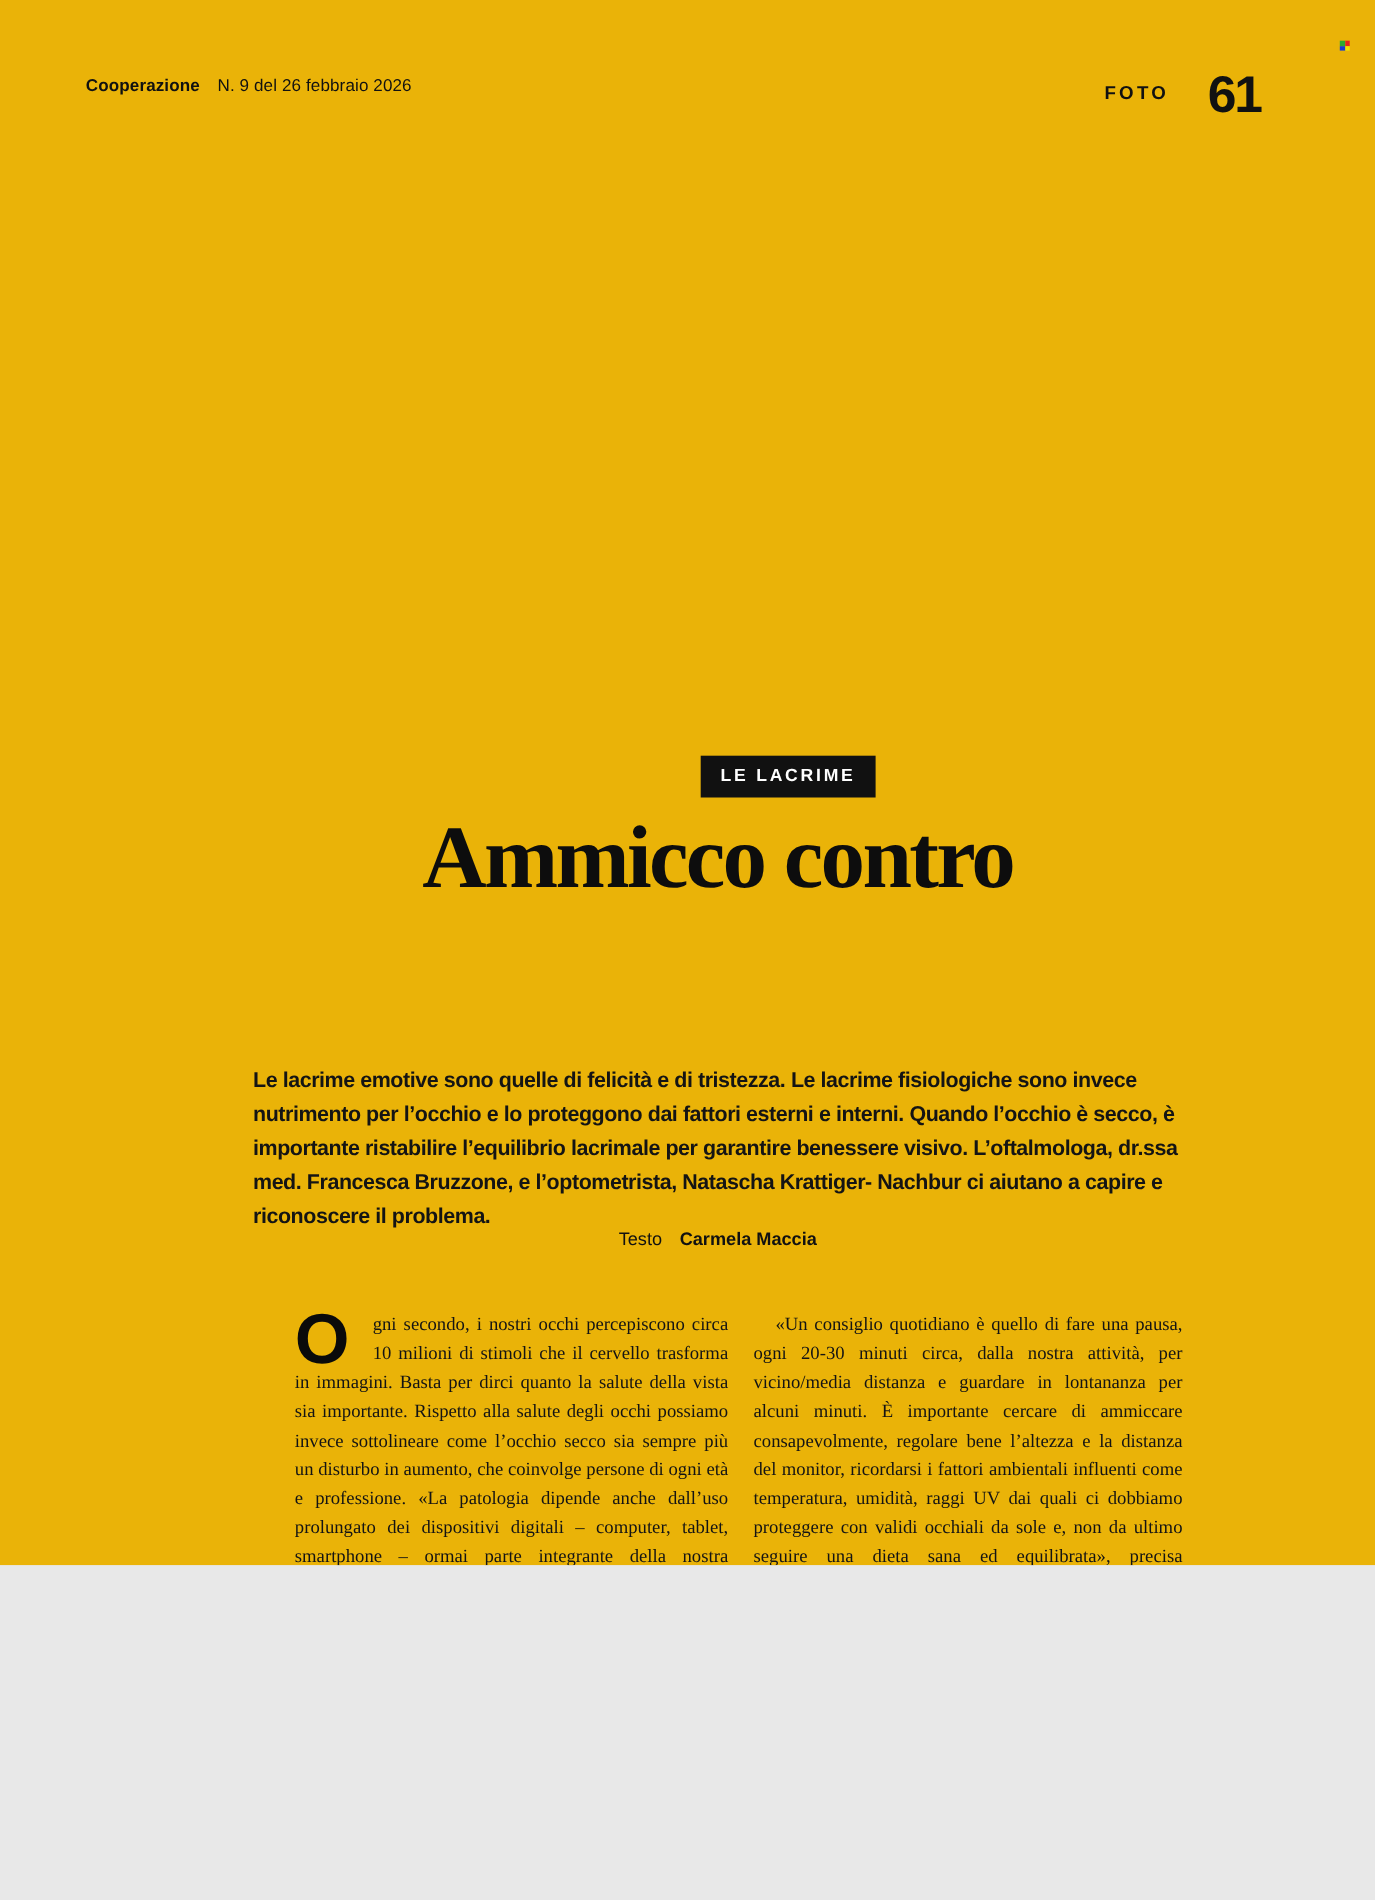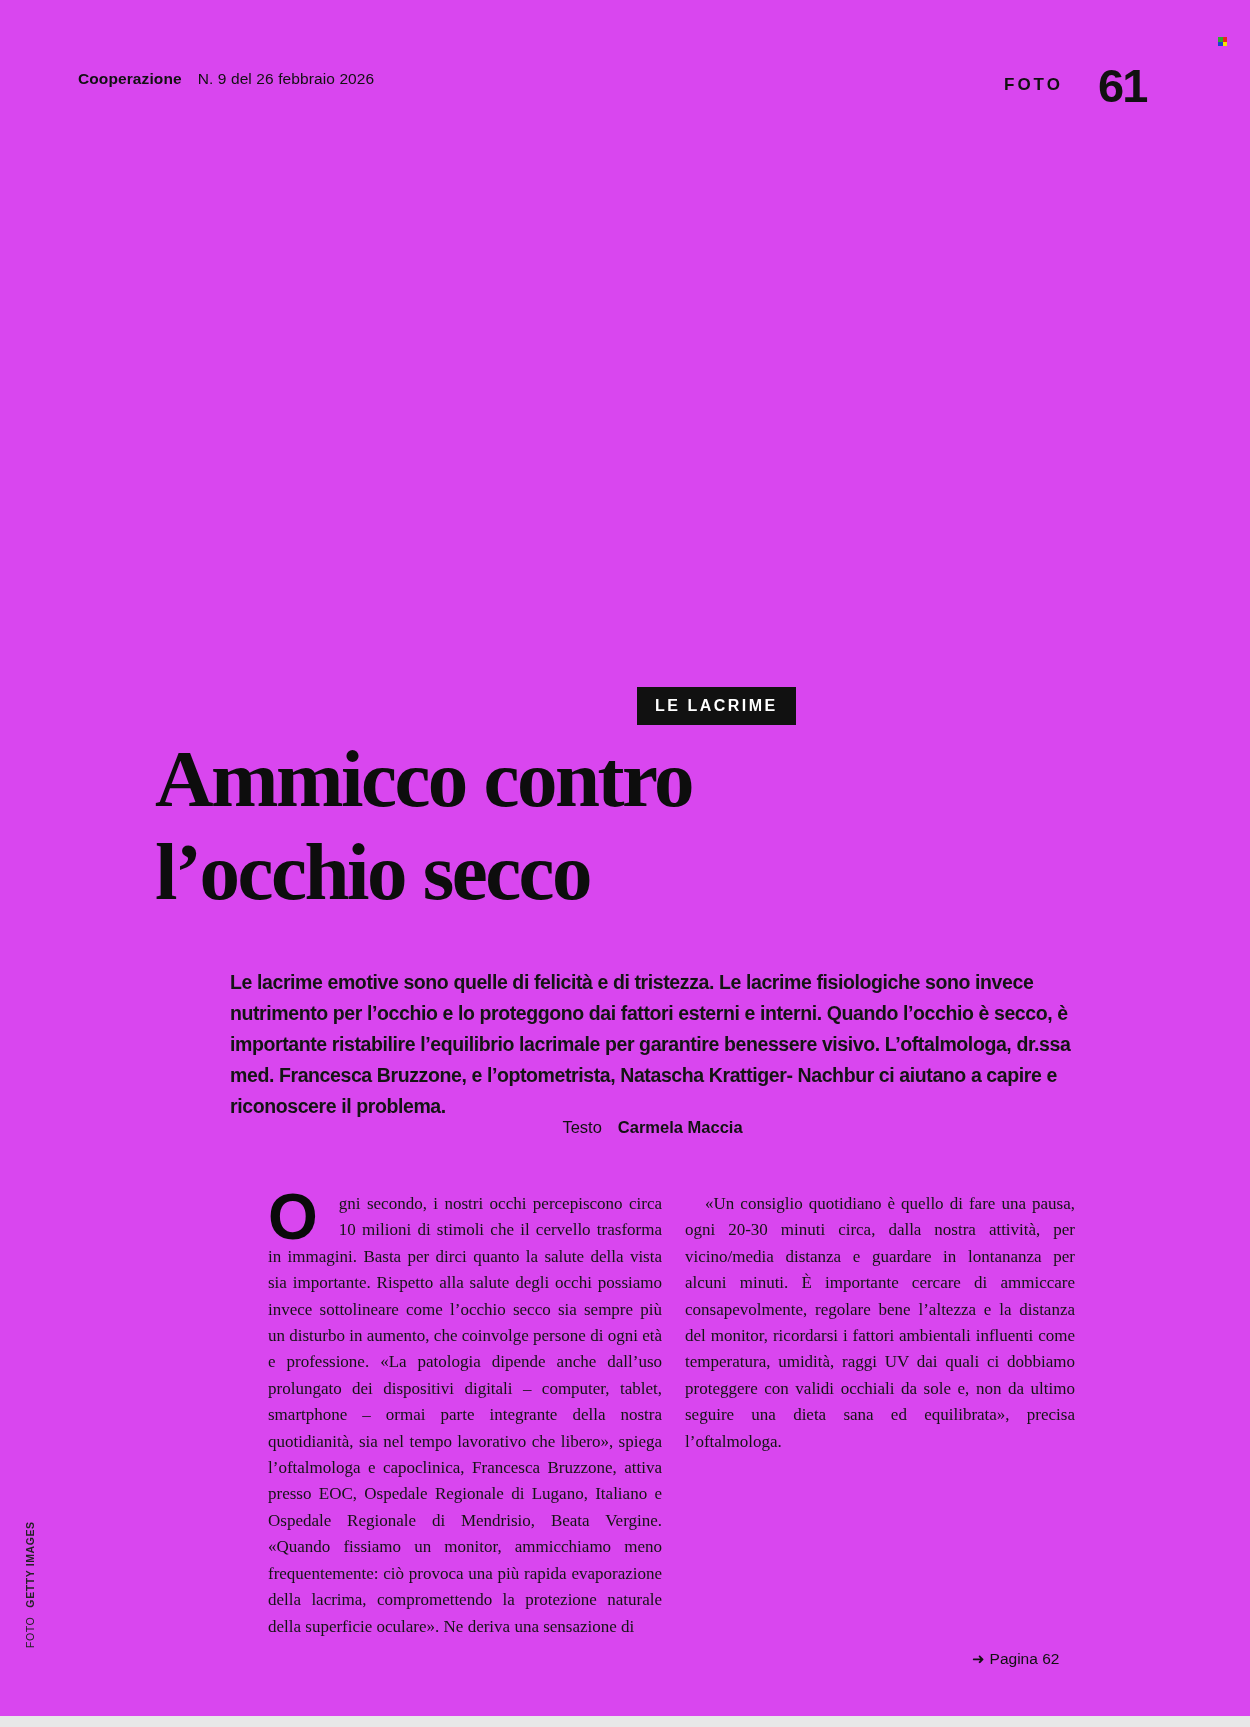--- a/index.html
+++ b/index.html
@@ -1,22 +1,22 @@
 <!DOCTYPE html>
 <html lang="it"><head>
 <meta charset="utf-8">
 <style>
   * { box-sizing: border-box; }
   html, body { margin: 0; padding: 0; background: #e8e8e8; }
   .page {
     position: relative;
     width: 1250px;
-    height: 1716px;
+    height: 1423px;
     margin: 0 auto;
-    background: #d946ef;
+    background: #eab308;
     color: #111;
     font-family: "Liberation Sans", sans-serif;
     overflow: hidden;
   }
 
   
   .header-left {
     position: absolute;
     left: 78px;
     top: 70px;
@@ -68,21 +68,21 @@
     display: flex;
     align-items: center;
   }
 
   
   .title {
     position: absolute;
     left: 155px;
     top: 733px;
     width: 995px;
-    text-align: left;
+    text-align: center;
     font-family: "Liberation Serif", serif;
     font-weight: 600;
     font-size: 81px;
     line-height: 93px;
     letter-spacing: -2.5px;
     color: #0d0d0d;
   }
   .standfirst {
     position: absolute;
     left: 230px;
@@ -182,21 +182,20 @@
     <span style="background: rgb(47, 170, 47);"></span>
     <span style="background: rgb(232, 37, 28);"></span>
     <span style="background: rgb(26, 63, 209);"></span>
     <span style="background: rgb(242, 228, 0);"></span>
   </div>
 
   <div class="kicker">LE LACRIME</div>
 
   <h1 class="title" style="margin:0">
     <div>Ammicco contro</div>
-    <div>l’occhio secco</div>
   </h1>
 
   <p class="standfirst">Le lacrime emotive sono quelle di felicità e di tristezza. Le lacrime fisiologiche sono invece nutrimento per l’occhio e lo proteggono dai fattori esterni e interni. Quando l’occhio è secco, è importante ristabilire l’equilibrio lacrimale per garantire benessere visivo. L’oftalmologa, dr.ssa med. Francesca Bruzzone, e l’optometrista, Natascha Krattiger- Nachbur ci aiutano a capire e riconoscere il problema.</p>
 
   <div class="byline">
     <span>Testo</span><span class="name">Carmela Maccia</span>
   </div>
 
 
   <div class="col col1">

